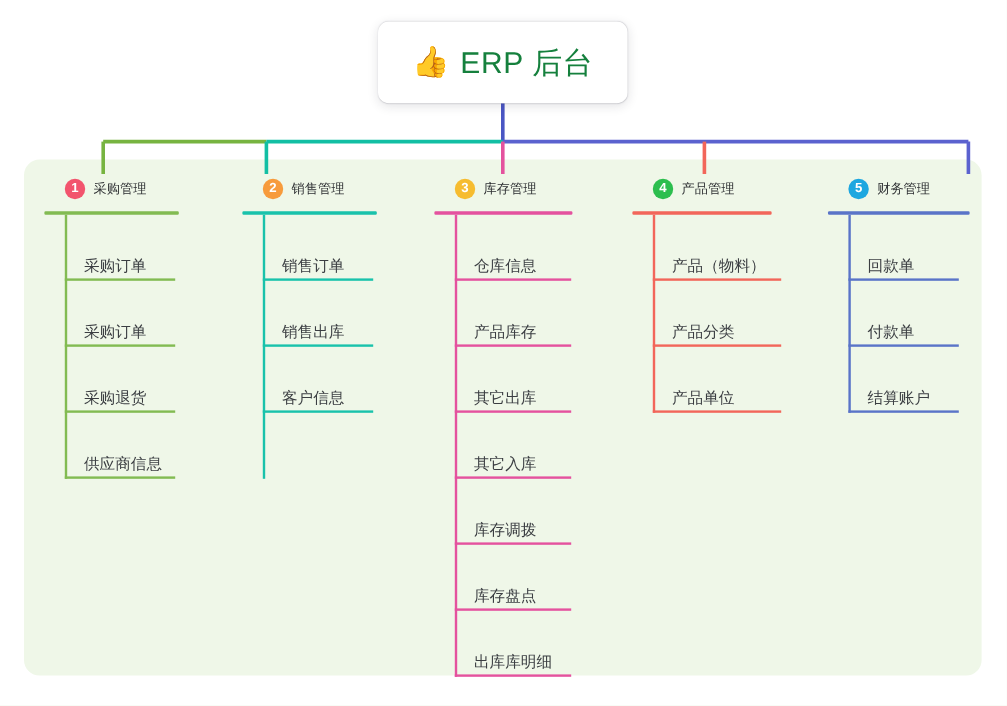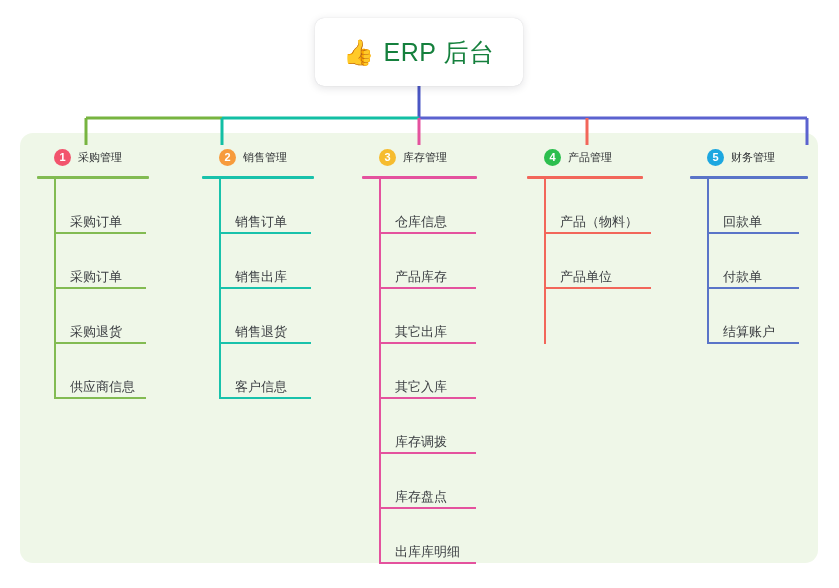--- a/index.html
+++ b/index.html
@@ -203,24 +203,20 @@
           <div class="spine" style="background: rgb(25, 194, 171); height: 220px;"></div>
           <div class="leaf">
             <span class="leaf-text">销售订单</span>
             <div class="leaf-rule" style="background: rgb(25, 194, 171); width: 92px;"></div>
           </div>
           <div class="leaf">
             <span class="leaf-text">销售出库</span>
             <div class="leaf-rule" style="background: rgb(25, 194, 171); width: 92px;"></div>
           </div>
           <div class="leaf">
-            <span class="leaf-text">销售退货</span>
-            <div class="leaf-rule" style="background: rgb(25, 194, 171); width: 92px;"></div>
-          </div>
-          <div class="leaf">
             <span class="leaf-text">客户信息</span>
             <div class="leaf-rule" style="background: rgb(25, 194, 171); width: 92px;"></div>
           </div>
         </div>
       </div>
       <div class="column" style="left: 362px; width: 115px;">
         <div class="col-header">
           <span class="badge" style="background: rgb(246, 188, 47);">3</span>
           <span class="col-title">库存管理</span>
         </div>
@@ -263,20 +259,24 @@
           <span class="col-title">产品管理</span>
         </div>
         <div class="header-rule" style="background: rgb(242, 102, 90); width: 116px;"></div>
         <div class="leaves" style="height: 165px;">
           <div class="spine" style="background: rgb(242, 102, 90); height: 165px;"></div>
           <div class="leaf">
             <span class="leaf-text">产品（物料）</span>
             <div class="leaf-rule" style="background: rgb(242, 102, 90); width: 107px;"></div>
           </div>
           <div class="leaf">
+            <span class="leaf-text">产品分类</span>
+            <div class="leaf-rule" style="background: rgb(242, 102, 90); width: 107px;"></div>
+          </div>
+          <div class="leaf">
             <span class="leaf-text">产品单位</span>
             <div class="leaf-rule" style="background: rgb(242, 102, 90); width: 107px;"></div>
           </div>
         </div>
       </div>
       <div class="column" style="left: 690px; width: 118px;">
         <div class="col-header">
           <span class="badge" style="background: rgb(29, 167, 224);">5</span>
           <span class="col-title">财务管理</span>
         </div>

